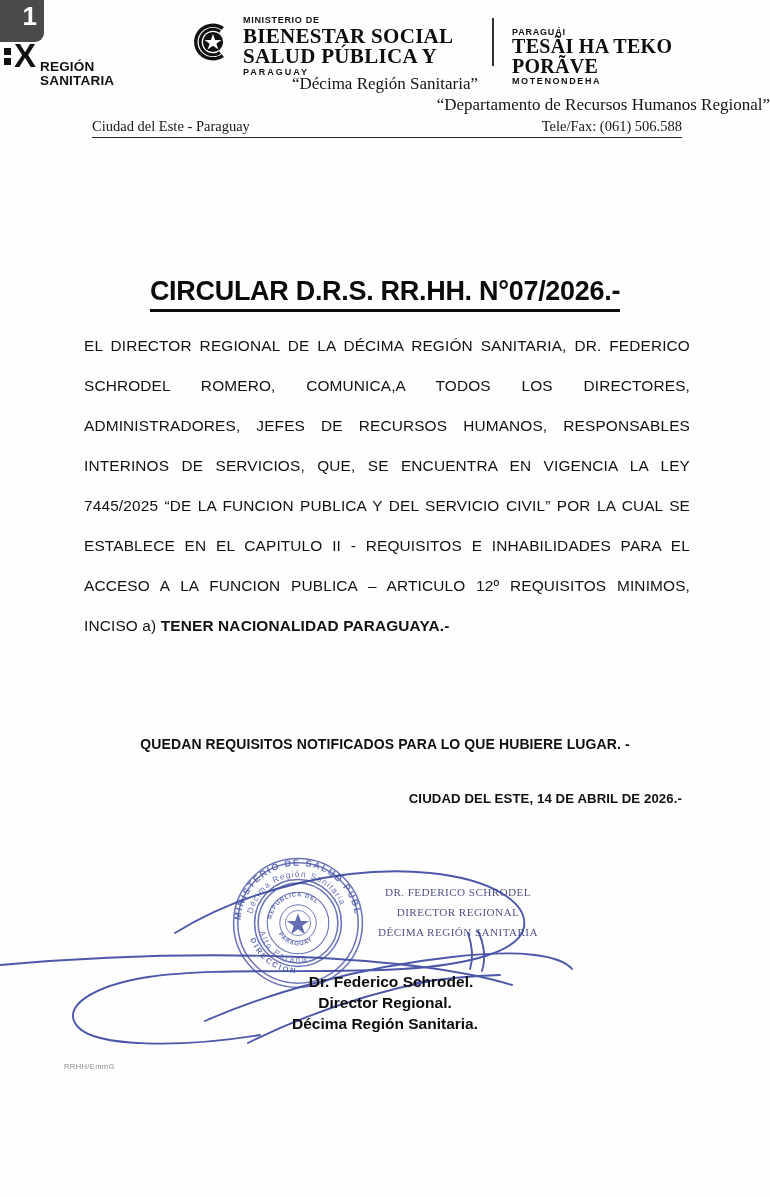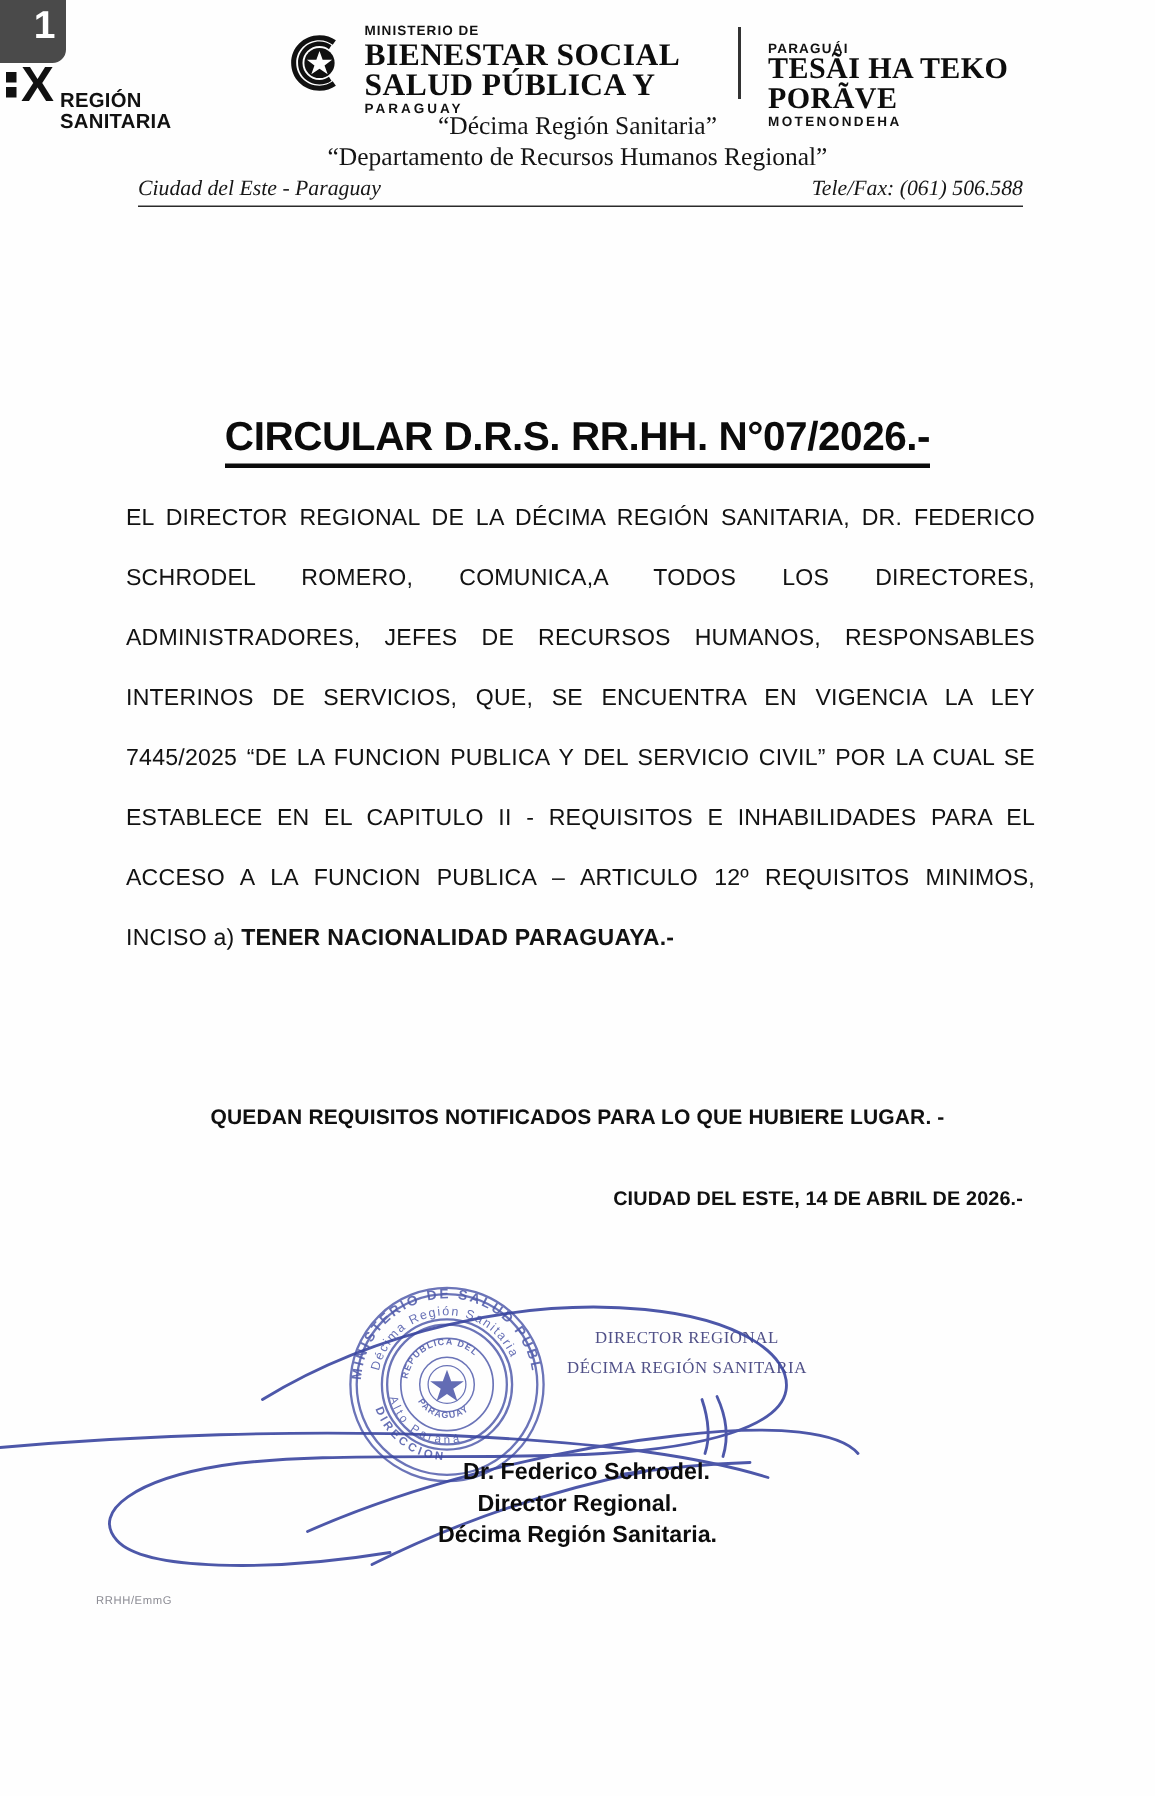--- a/index.html
+++ b/index.html
@@ -169,32 +169,31 @@
 
   .sub-line {
     position: absolute;
     width: 100%;
     text-align: center;
     font-family: "Liberation Serif", serif;
     font-size: 17px;
     color: #141414;
   }
   .sub-line.one { top: 74px; }
-  .sub-line.two { top: 95px; }
+  .sub-line.two { top: 95px; text-align: right; }
 
   .addr-row {
     position: absolute;
     left: 92px;
     right: 88px;
     top: 118px;
     display: flex;
     justify-content: space-between;
     align-items: flex-end;
     font-family: "Liberation Serif", serif;
-    font-style: italic;
     font-size: 14.5px;
     color: #161616;
     border-bottom: 1.3px solid #2a2a2a;
     padding-bottom: 2px;
   }
 
   
   .doc-title {
     position: absolute;
     left: 0;
@@ -418,20 +417,21 @@
           <textPath href="#arcInner" startOffset="10%">REPUBLICA DEL</textPath>
         </text>
         <text font-size="8.5" letter-spacing="1.2">
           <textPath href="#arcInnerB" startOffset="22%">PARAGUAY</textPath>
         </text>
       </g>
       <path d="M100 86 L104 97 L116 97 L106 104 L110 116 L100 109 L90 116 L94 104 L84 97 L96 97 Z" fill="#3a46a0" opacity="0.9"></path>
     </svg>
 
     <div class="stamp-text">
+      <div>DR. FEDERICO SCHRODEL</div>
       <div>DIRECTOR REGIONAL</div>
       <div>DÉCIMA REGIÓN SANITARIA</div>
     </div>
 
     <svg class="signature-ink" viewBox="0 0 770 215">
       <g fill="none" stroke="#3a46a0" stroke-width="1.9" stroke-linecap="round" opacity="0.9">
         <path d="M175 88 C250 42 350 20 430 28 C492 34 528 58 524 82 C520 106 470 120 402 124 C320 129 215 122 148 132 C92 141 60 162 78 182 C96 202 180 203 260 190"></path>
         <path d="M0 120 C90 112 200 108 300 112 C410 117 470 127 512 140"></path>
         <path d="M205 176 C268 148 360 122 452 112 C520 104 560 110 572 124"></path>
         <path d="M248 198 C300 172 360 150 430 136"></path>

